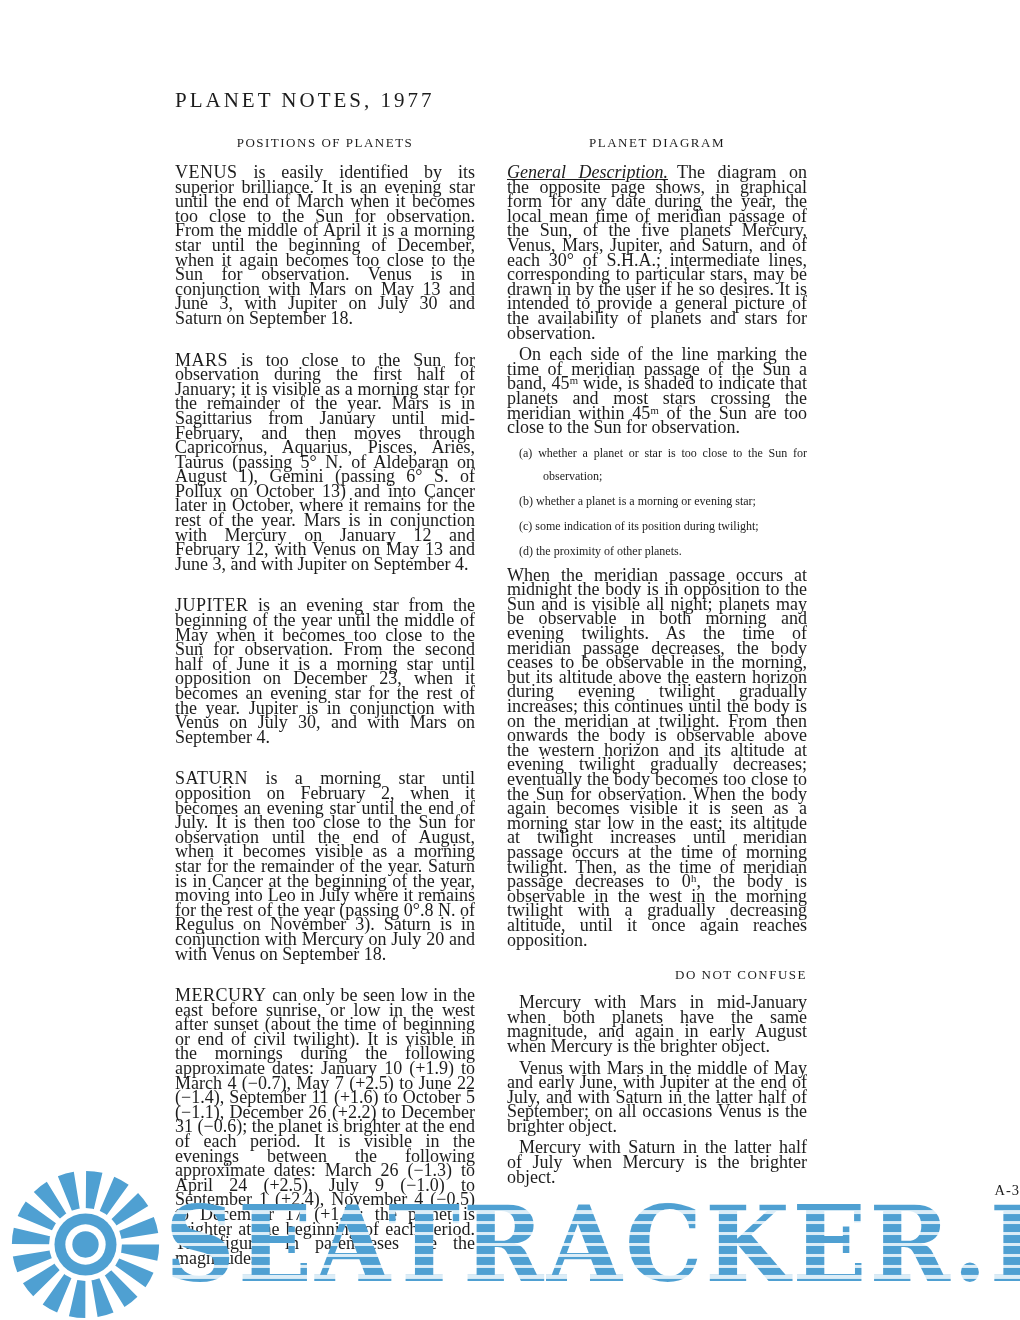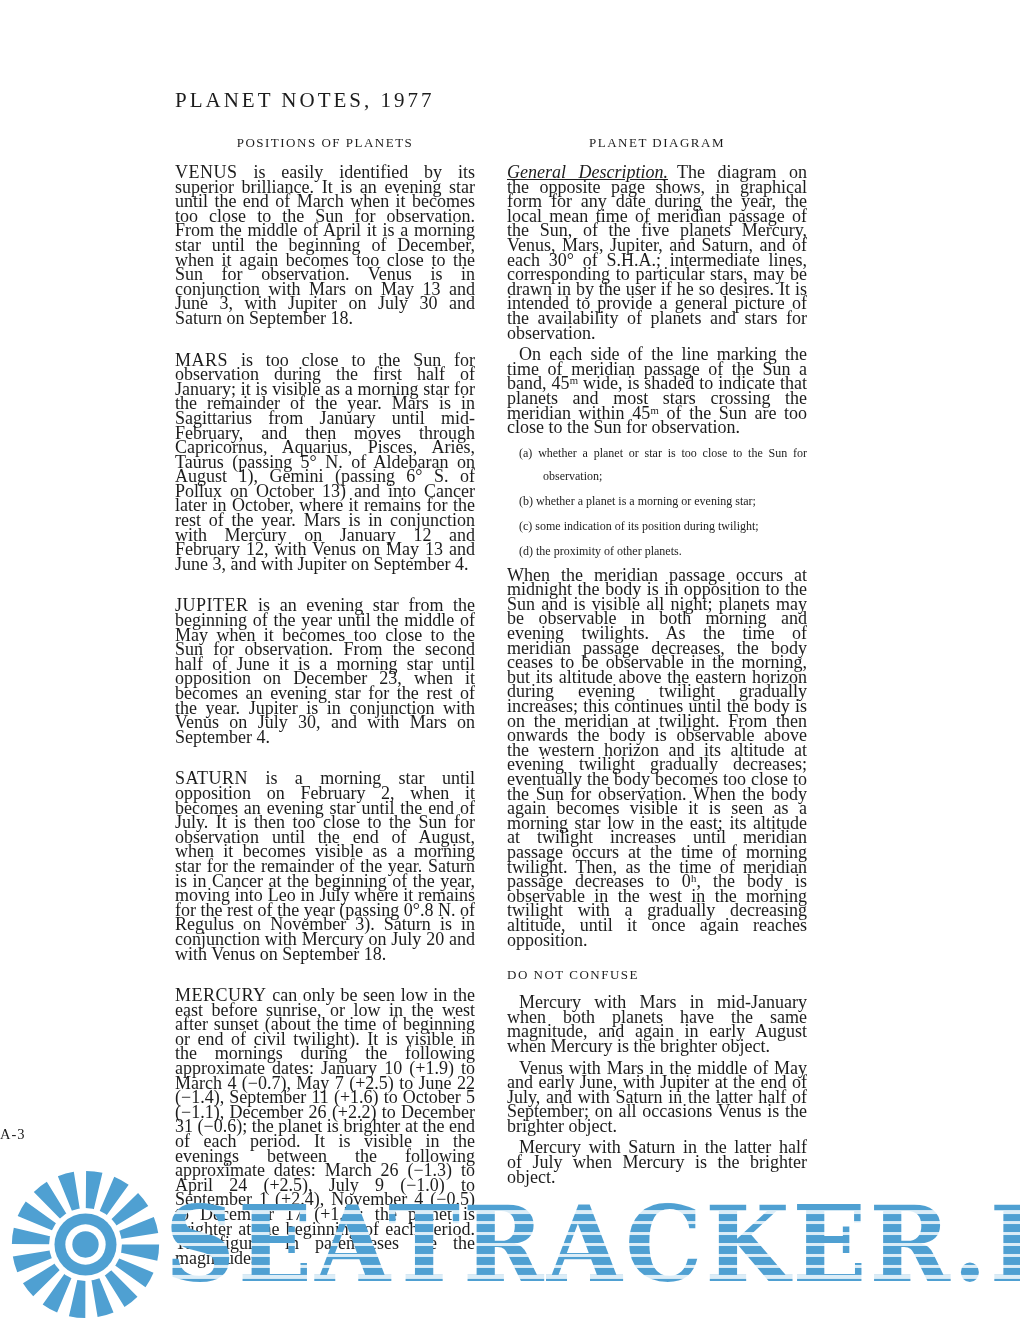--- a/index.html
+++ b/index.html
@@ -72,32 +72,32 @@
     line-height: 23px;
     text-align: justify;
     margin: 0 0 2px 0;
     padding-left: 36px;
     text-indent: -24px;
   }
   .list-block {
     margin: 2px 0 5px 0;
   }
   .dnc-heading {
-    text-align: left;
+    text-align: right;
     font-size: 13px;
     letter-spacing: 1.5px;
     margin: 20px 0 12px 0;
     font-weight: normal;
   }
   .page-number {
     position: absolute;
     left: 0;
-    top: 1126px;
+    top: 1182px;
     width: 100%;
-    text-align: left;
+    text-align: right;
     font-size: 14.5px;
     letter-spacing: 1px;
   }
   .watermark {
     position: absolute;
     left: 0;
     top: 1168px;
     width: 1020px;
     height: 152px;
     display: flex;

